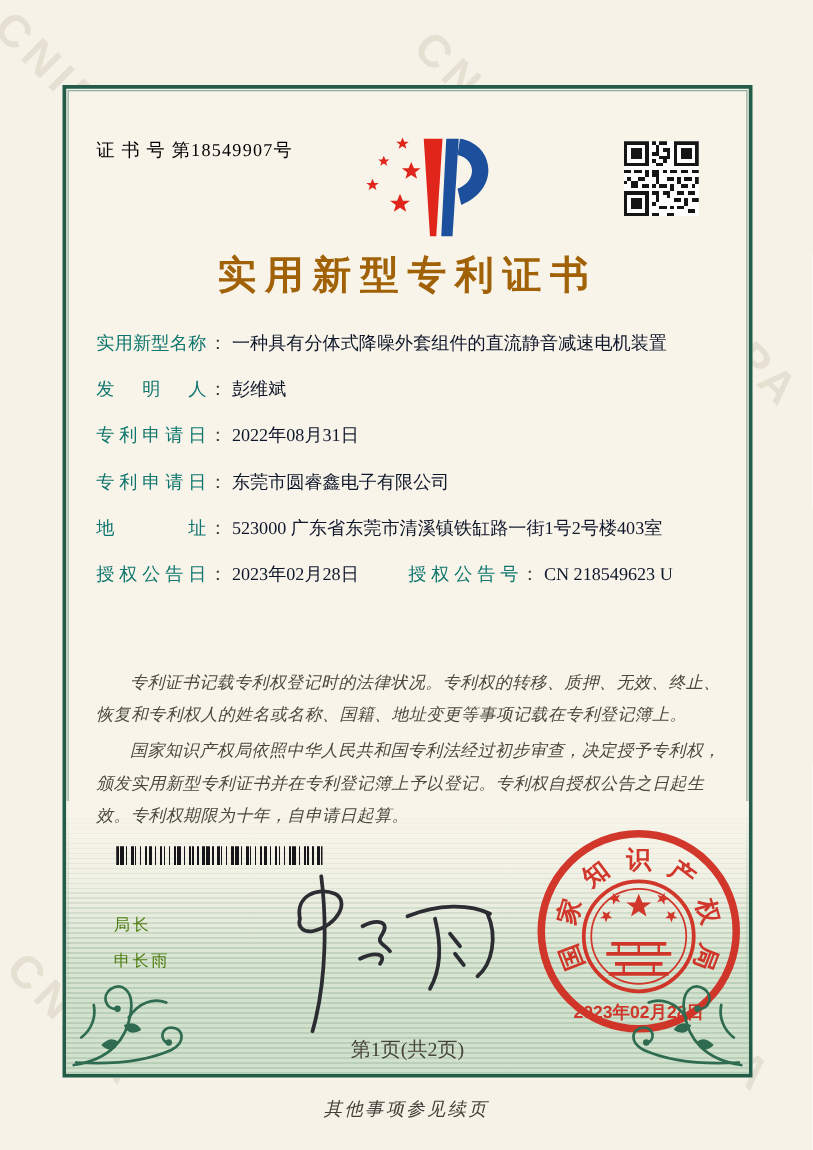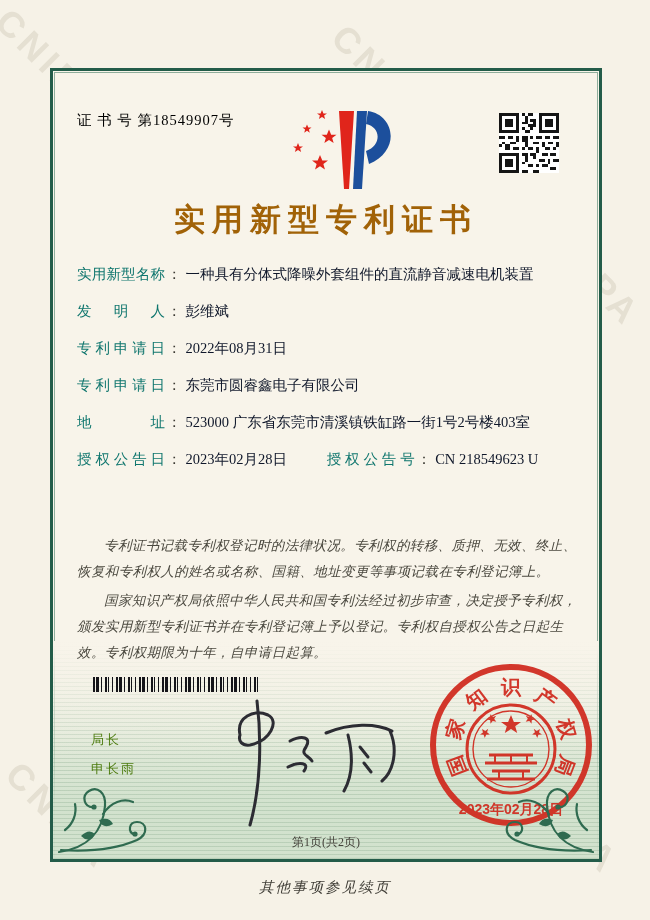--- a/index.html
+++ b/index.html
@@ -64,21 +64,21 @@
       #15151a 15px 16px, transparent 16px 19px,
       #15151a 19px 20px, transparent 20px 23px);
   }
   .signer{ position:absolute; left:38px; top:660px; font-size:13px; color:#4d7c0f;
     font-family:"Liberation Sans","DejaVu Sans",sans-serif; }
   .signer div{ margin-bottom:11px; letter-spacing:2px; }
   .sig-svg{ position:absolute; left:125px; top:612px; }
   .seal{ position:absolute; left:372px; top:590px; opacity:0.92; }
   .page-info{
     position:absolute; left:0; right:0; bottom:8px; text-align:center;
-    font-size:12px; color:#45433b;
+    font-size:16px; color:#45433b;
   }
   .continuation{
     position:absolute; left:0; right:0; top:878px; text-align:center;
     font-size:14.5px; font-style:italic; color:#403e37; letter-spacing:2px; z-index:2;
   }
   .flourish{ position:absolute; bottom:0px; z-index:3; }
   .flourish.bl{ left:0px; }
   .flourish.br{ right:0px; transform:scaleX(-1); }
 </style>
 </head>

